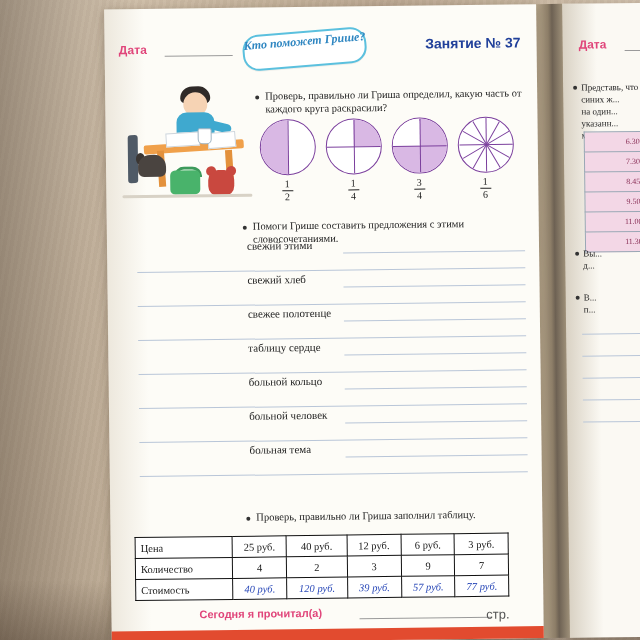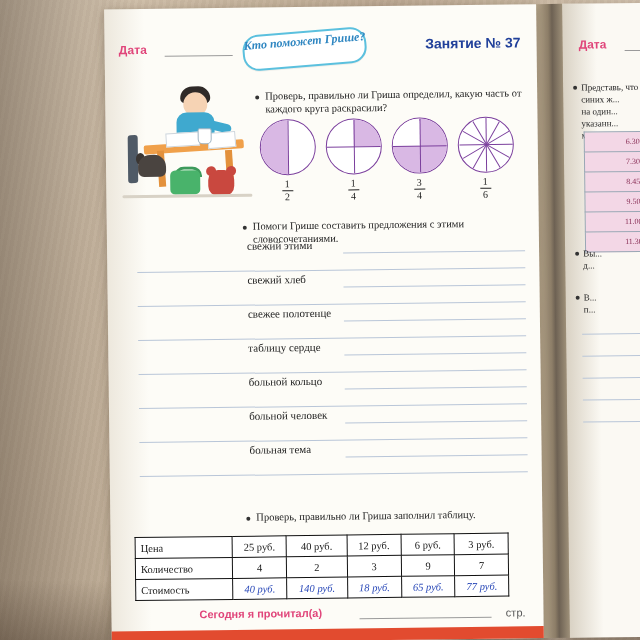--- a/index.html
+++ b/index.html
@@ -233,21 +233,21 @@
   .footer{
     position:absolute;left:16px;top:600px;width:404px;
   }
   .f-text{
     position:absolute;left:72px;top:0;color:#e0457a;font-size:11px;font-weight:bold;
   }
   .f-line{
     position:absolute;left:232px;top:12px;width:132px;border-bottom:1px solid #9a9a9a;
   }
   .f-str{
-    position:absolute;right:6px;top:2px;font-size:11px;color:#555;
+    position:absolute;right:22px;top:2px;font-size:13px;color:#555;
   }
   .bottom-band{
     position:absolute;left:0;top:622px;width:432px;height:12px;background:#e24b2f;
   }
 
   
   .rp{position:absolute;left:6px;top:0;width:114px;height:634px;}
   .rp-date{
     position:absolute;left:10px;top:34px;color:#e0457a;font-size:12px;font-weight:bold;
   }
@@ -501,23 +501,23 @@
             <td class="head">Количество</td>
             <td>4</td>
             <td>2</td>
             <td>3</td>
             <td>9</td>
             <td>7</td>
           </tr>
           <tr class="hand">
             <td class="head" style="font-style:normal;color:#1a1a1a">Стоимость</td>
             <td>40 руб.</td>
-            <td>140 руб.</td>
-            <td>18 руб.</td>
-            <td>65 руб.</td>
+            <td>120 руб.</td>
+            <td>39 руб.</td>
+            <td>57 руб.</td>
             <td>77 руб.</td>
           </tr>
         </tbody>
           </table>
       </div>
 
       <div class="footer">
         <div class="f-text">Сегодня я прочитал(а)</div>
         <div class="f-line"></div>
         <div class="f-str">стр.</div>

